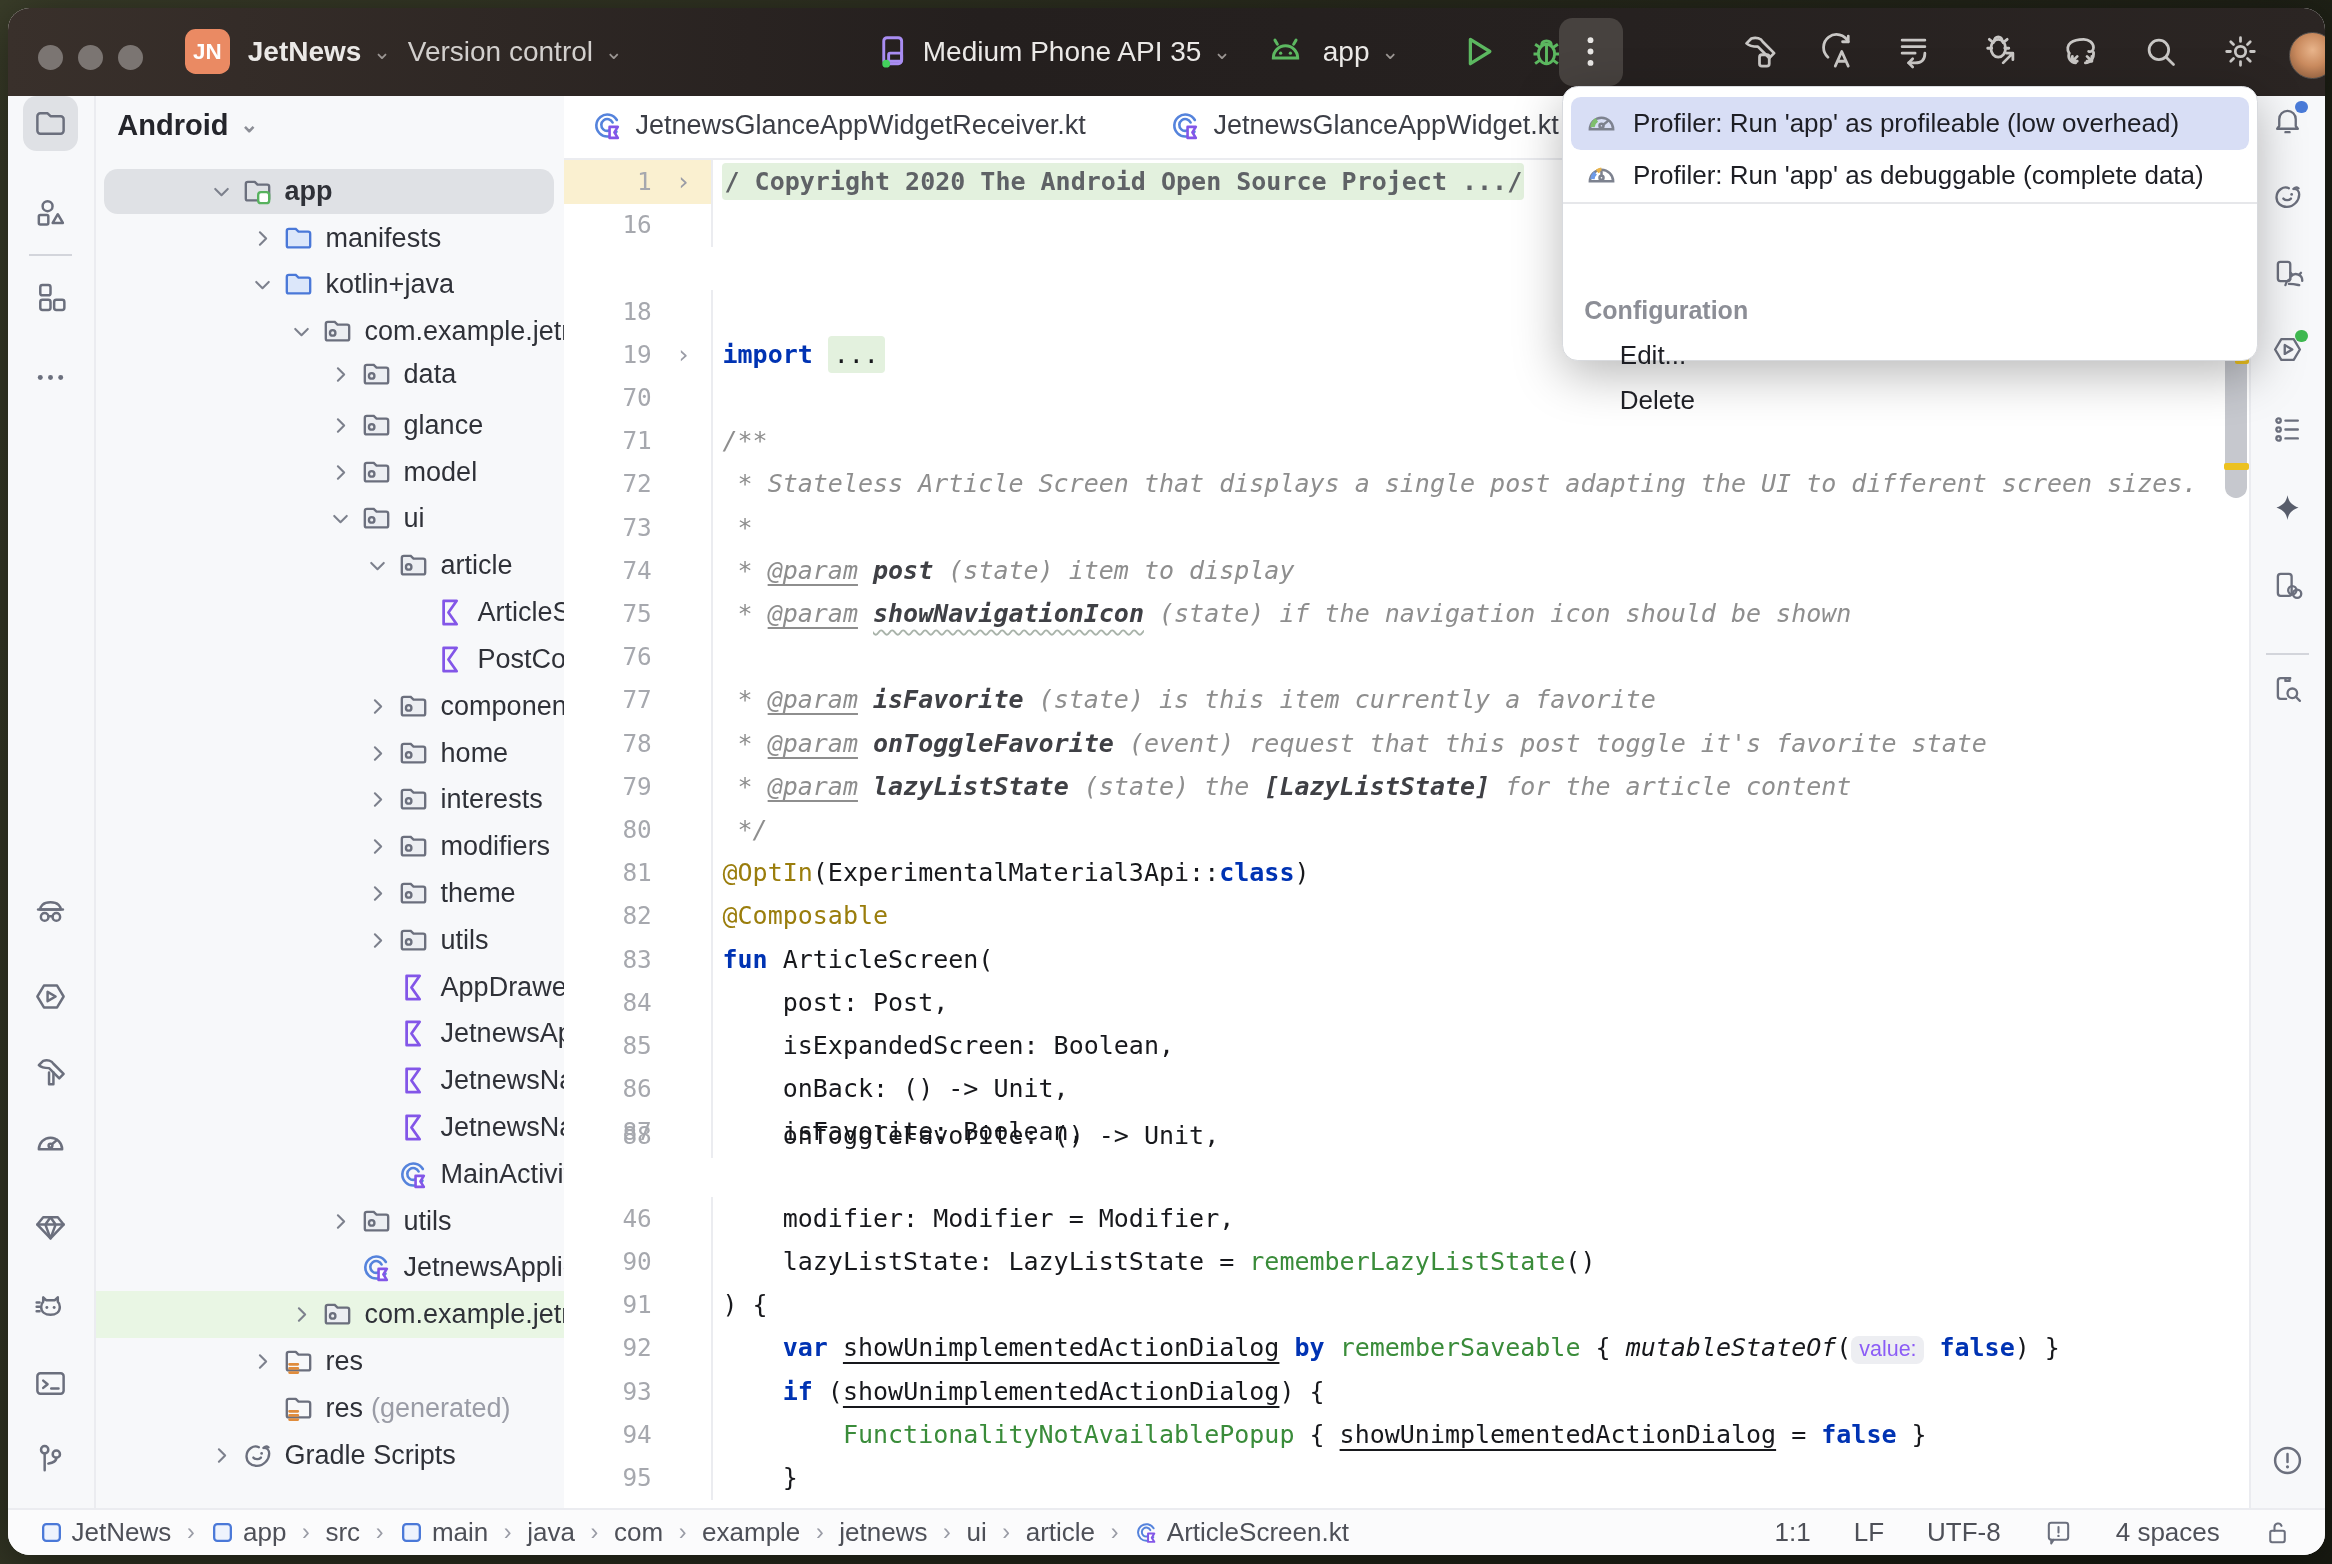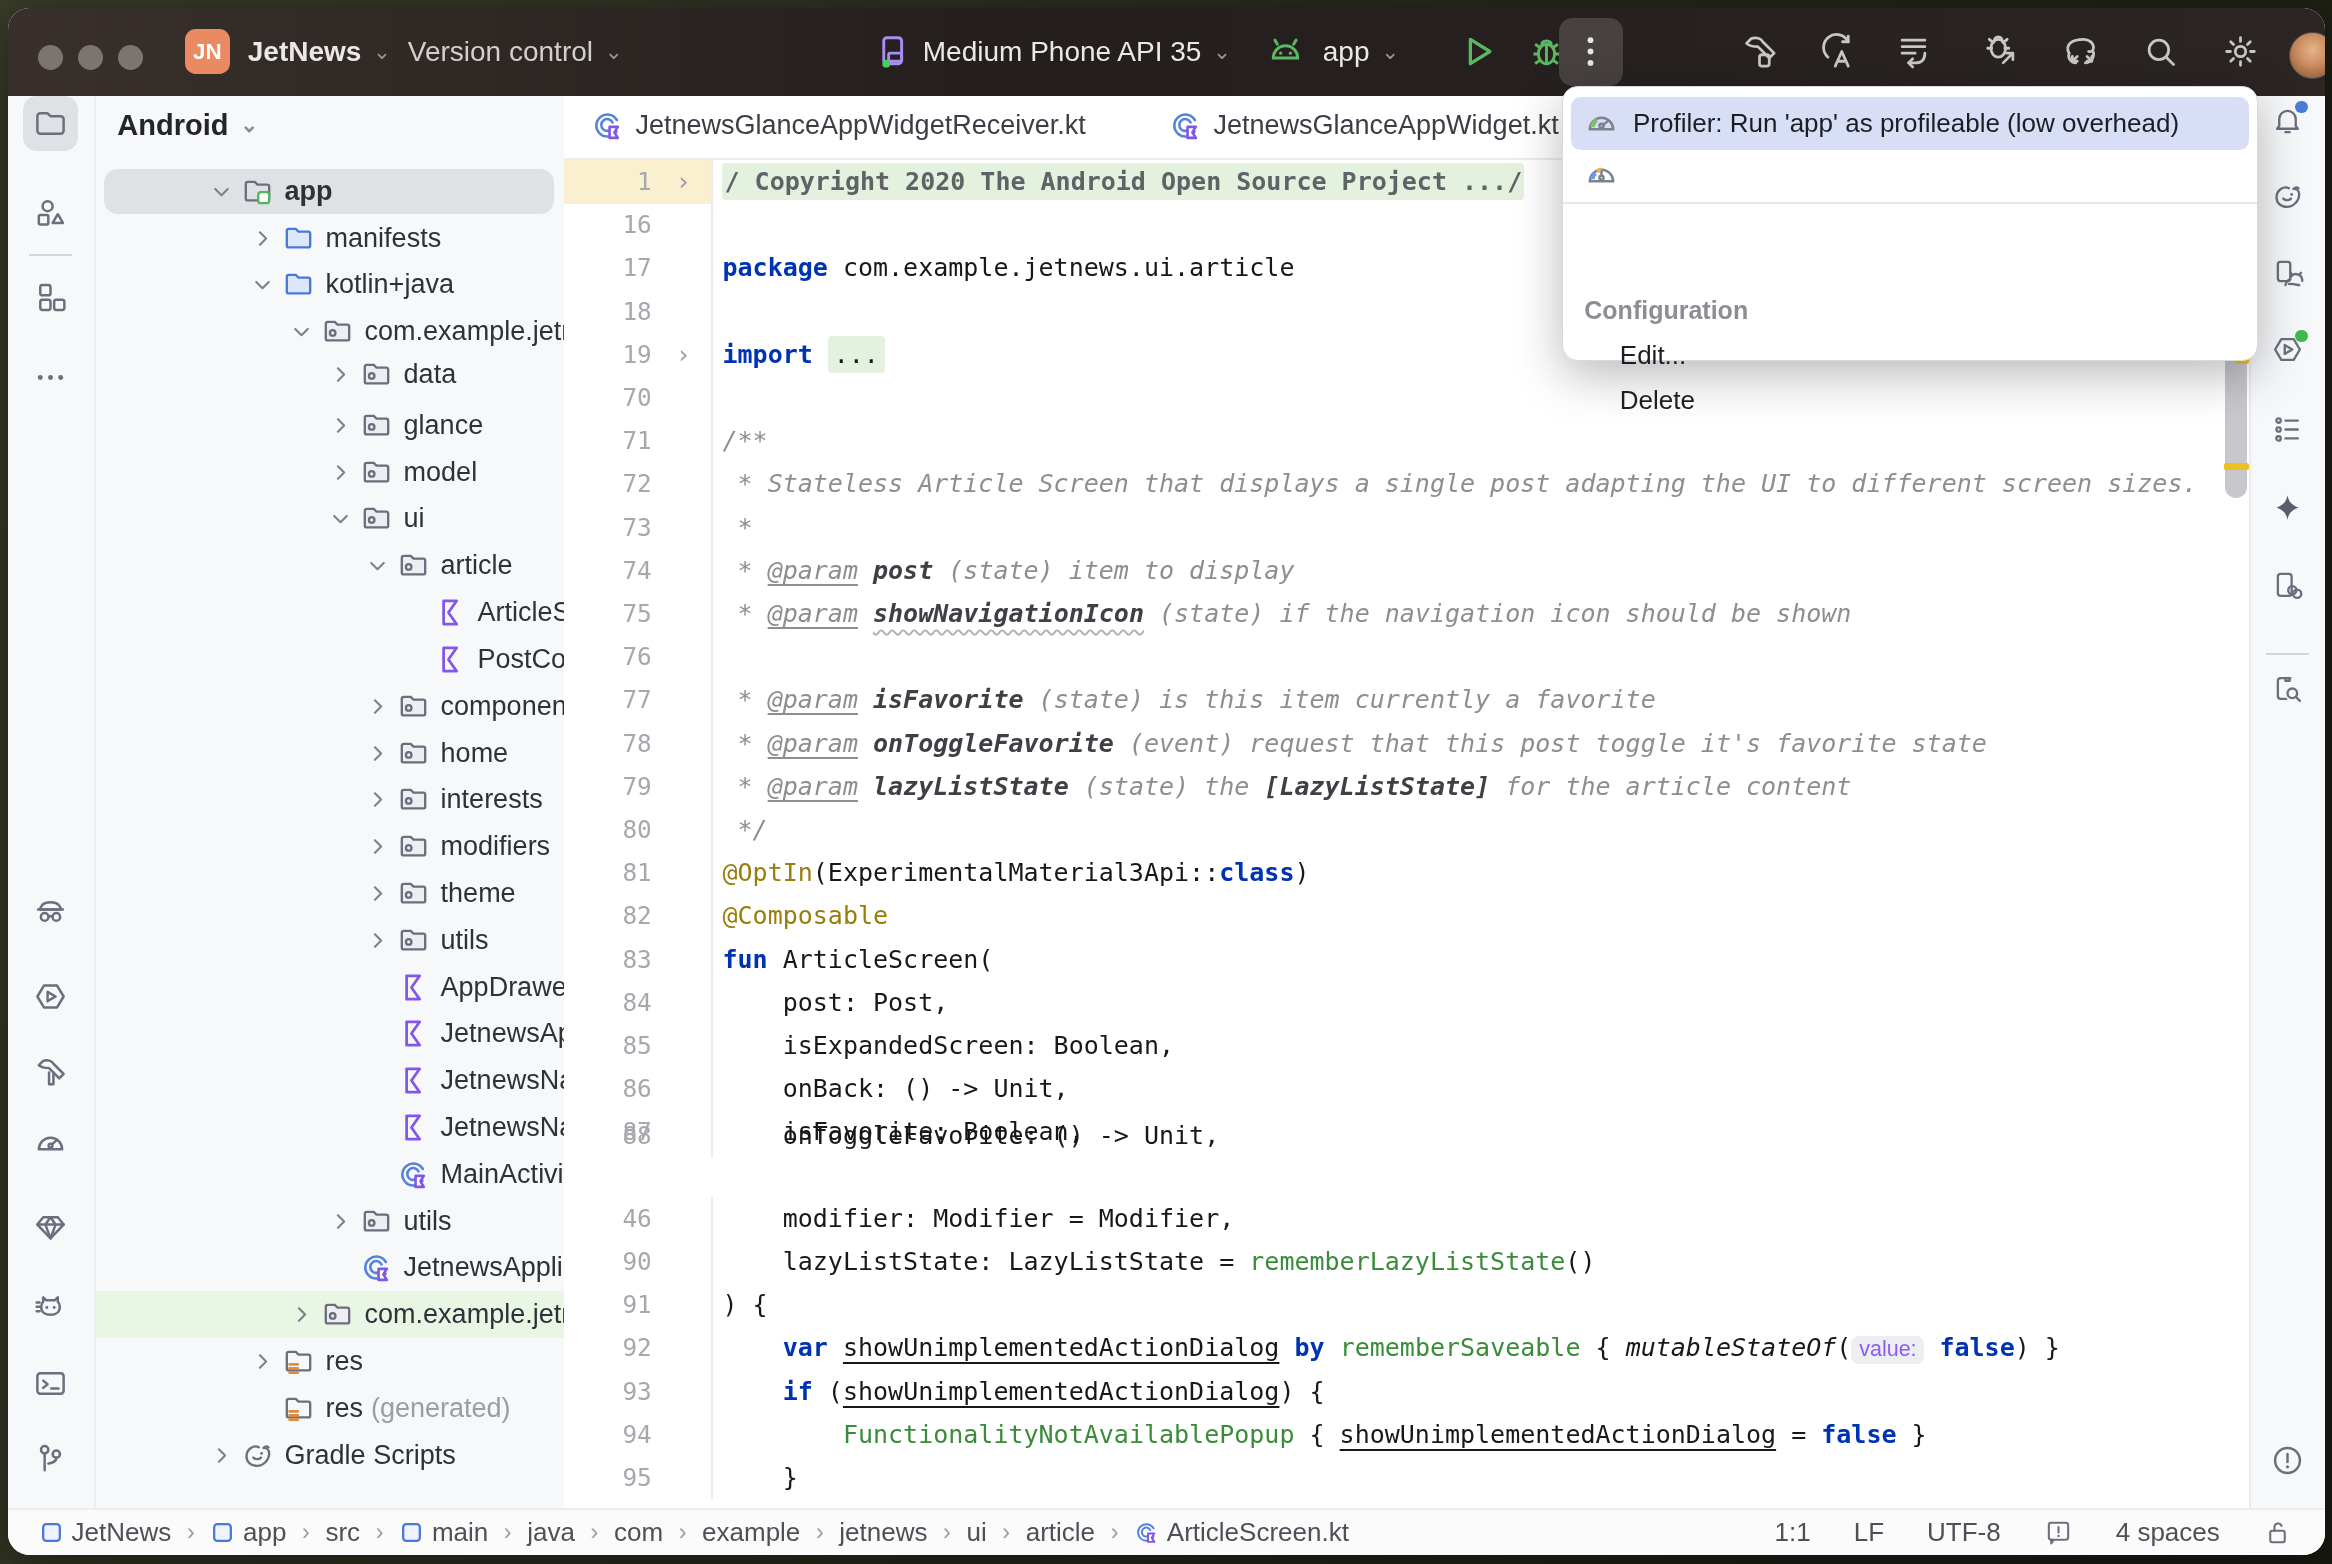--- a/index.html
+++ b/index.html
@@ -668,21 +668,20 @@
                   <path stroke="#5583dc" stroke-width="1.9" fill="none" stroke-linecap="round" d="M18.5 16.5a8 8 0 11.3-8.5"></path>
                   <path stroke="#5583dc" stroke-width="1.9" fill="none" stroke-linecap="round" d="M15.5 13.8a4.3 4.3 0 11.2-4"></path>
                   <path stroke="#8356e8" stroke-width="1.9" fill="#fff" stroke-linejoin="round" d="M19.5 13h-6v8h6l-2.5-4z"></path>
                 </svg></span>
               <span>JetnewsGlanceAppWidget.kt</span>
             </div>
           </div>
         <div id="codearea">
             <div class="crow" style="top: 0px;"><div class="gut caret">1</div><div class="foldcol caret" style="background: rgb(250, 240, 208);">›</div><div class="codetxt"><span class="seg-foldc">/ Copyright 2020 The Android Open Source Project .../</span></div></div>
             <div class="crow" style="top: 43px;"><div class="gut">16</div><div class="foldcol"></div><div class="codetxt"></div></div>
-            <div class="crow" style="top: 86px;"><div class="gut">17</div><div class="foldcol"></div><div class="codetxt"><span class="seg-kw">package</span><span class="seg-pl"> com.example.jetnews.ui.article</span></div></div>
             <div class="crow" style="top: 130px;"><div class="gut">18</div><div class="foldcol"></div><div class="codetxt"></div></div>
             <div class="crow" style="top: 173px;"><div class="gut">19</div><div class="foldcol">›</div><div class="codetxt"><span class="seg-kw">import</span><span class="seg-pl"> </span><span class="seg-foldp">...</span></div></div>
             <div class="crow" style="top: 216px;"><div class="gut">70</div><div class="foldcol"></div><div class="codetxt"></div></div>
             <div class="crow" style="top: 259px;"><div class="gut">71</div><div class="foldcol"></div><div class="codetxt"><span class="seg-d">/**</span></div></div>
             <div class="crow" style="top: 302px;"><div class="gut">72</div><div class="foldcol"></div><div class="codetxt"><span class="seg-d"> * Stateless Article Screen that displays a single post adapting the UI to different screen sizes.</span></div></div>
             <div class="crow" style="top: 346px;"><div class="gut">73</div><div class="foldcol"></div><div class="codetxt"><span class="seg-d"> *</span></div></div>
             <div class="crow" style="top: 389px;"><div class="gut">74</div><div class="foldcol"></div><div class="codetxt"><span class="seg-d"> * </span><span class="seg-dt">@param</span><span class="seg-d"> </span><span class="seg-dn">post</span><span class="seg-d"> (state) item to display</span></div></div>
             <div class="crow" style="top: 432px;"><div class="gut">75</div><div class="foldcol"></div><div class="codetxt"><span class="seg-d"> * </span><span class="seg-dt">@param</span><span class="seg-d"> </span><span class="seg-dnw">showNavigationIcon</span><span class="seg-d"> (state) if the navigation icon should be shown</span></div></div>
             <div class="crow" style="top: 475px;"><div class="gut">76</div><div class="foldcol"></div></div>
             <div class="crow" style="top: 518px;"><div class="gut">77</div><div class="foldcol"></div><div class="codetxt"><span class="seg-d"> * </span><span class="seg-dt">@param</span><span class="seg-d"> </span><span class="seg-dn">isFavorite</span><span class="seg-d"> (state) is this item currently a favorite</span></div></div>
@@ -883,20 +882,21 @@
       <div class="pitem" style="top:62px">
         <span class="picon">
             <svg width="35" height="35" viewBox="0 0 24 24">
               <path stroke="#7d828f" stroke-width="1.7" fill="none" stroke-linecap="round" d="M4 16a8 8 0 0116 0z"></path>
               <path stroke="#6d9ae8" stroke-width="3" fill="none" d="M5.8 14.5a6.5 6.5 0 012-4.2"></path>
               <path stroke="#e8b44c" stroke-width="3" fill="none" d="M9 9.2a6.5 6.5 0 013-1.2"></path>
               <circle stroke="#7d828f" stroke-width="1.7" fill="none" cx="12" cy="13.5" r="1.4"></circle>
               <path stroke="#7d828f" stroke-width="1.7" stroke-linecap="round" d="M12 12.1V9.5"></path>
             </svg>
           </span>
+        <span>Profiler: Run 'app' as debuggable (complete data)</span>
       </div>
       <div id="pdivider"></div>
       <div id="psection">Configuration</div>
       <div class="pplain" style="top:246px">Edit...</div>
       <div class="pplain" style="top:291px">Delete</div>
     </div>
 
   </div>
 </div>
 

